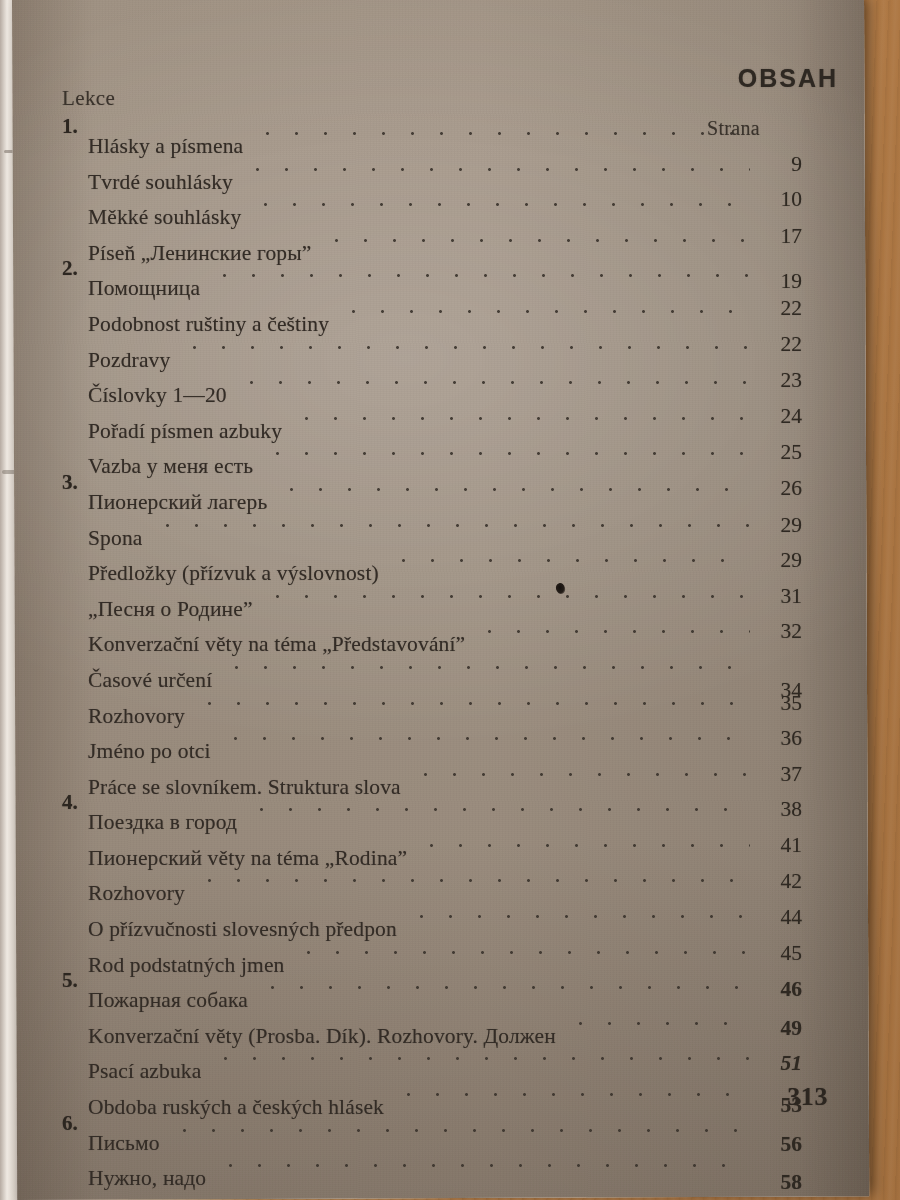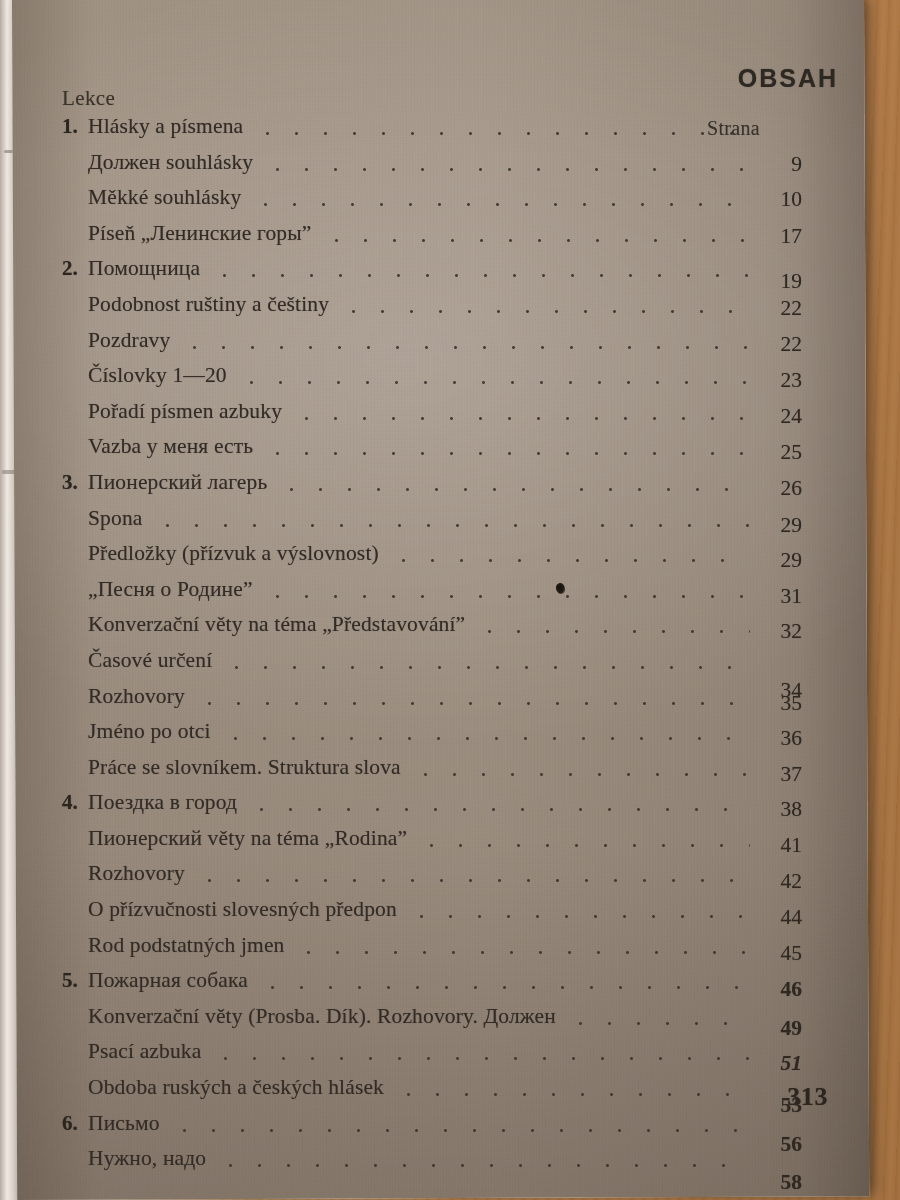--- a/index.html
+++ b/index.html
@@ -120,20 +120,21 @@
   }
   .num.blank{ font-weight:normal; }
 
   .title{
     flex:0 0 auto;
     font-size:21.5px;
     white-space:nowrap;
     color:#332c26;
     letter-spacing:.15px;
     text-shadow:0 0 .85px rgba(55,47,40,.45);
+    margin-top:20px;
   }
 
   .leader{
     flex:1 1 auto;
     position:relative;
     overflow:hidden;
     margin:0 6px 0 10px;
     height:26px;
   }
   .leader::after{
@@ -252,21 +253,21 @@
 
     <div id="toc">
         <div class="row">
           <span class="num">1.</span>
           <span class="title">Hlásky a písmena</span>
           <span class="leader"></span>
           <span class="page-no"></span>
         </div>
         <div class="row">
           <span class="num blank"></span>
-          <span class="title">Должен souhlásky</span>
+          <span class="title">Tvrdé souhlásky</span>
           <span class="leader"></span>
           <span class="page-no">9</span>
         </div>
         <div class="row">
           <span class="num blank"></span>
           <span class="title">Měkké souhlásky</span>
           <span class="leader"></span>
           <span class="page-no">10</span>
         </div>
         <div class="row">

